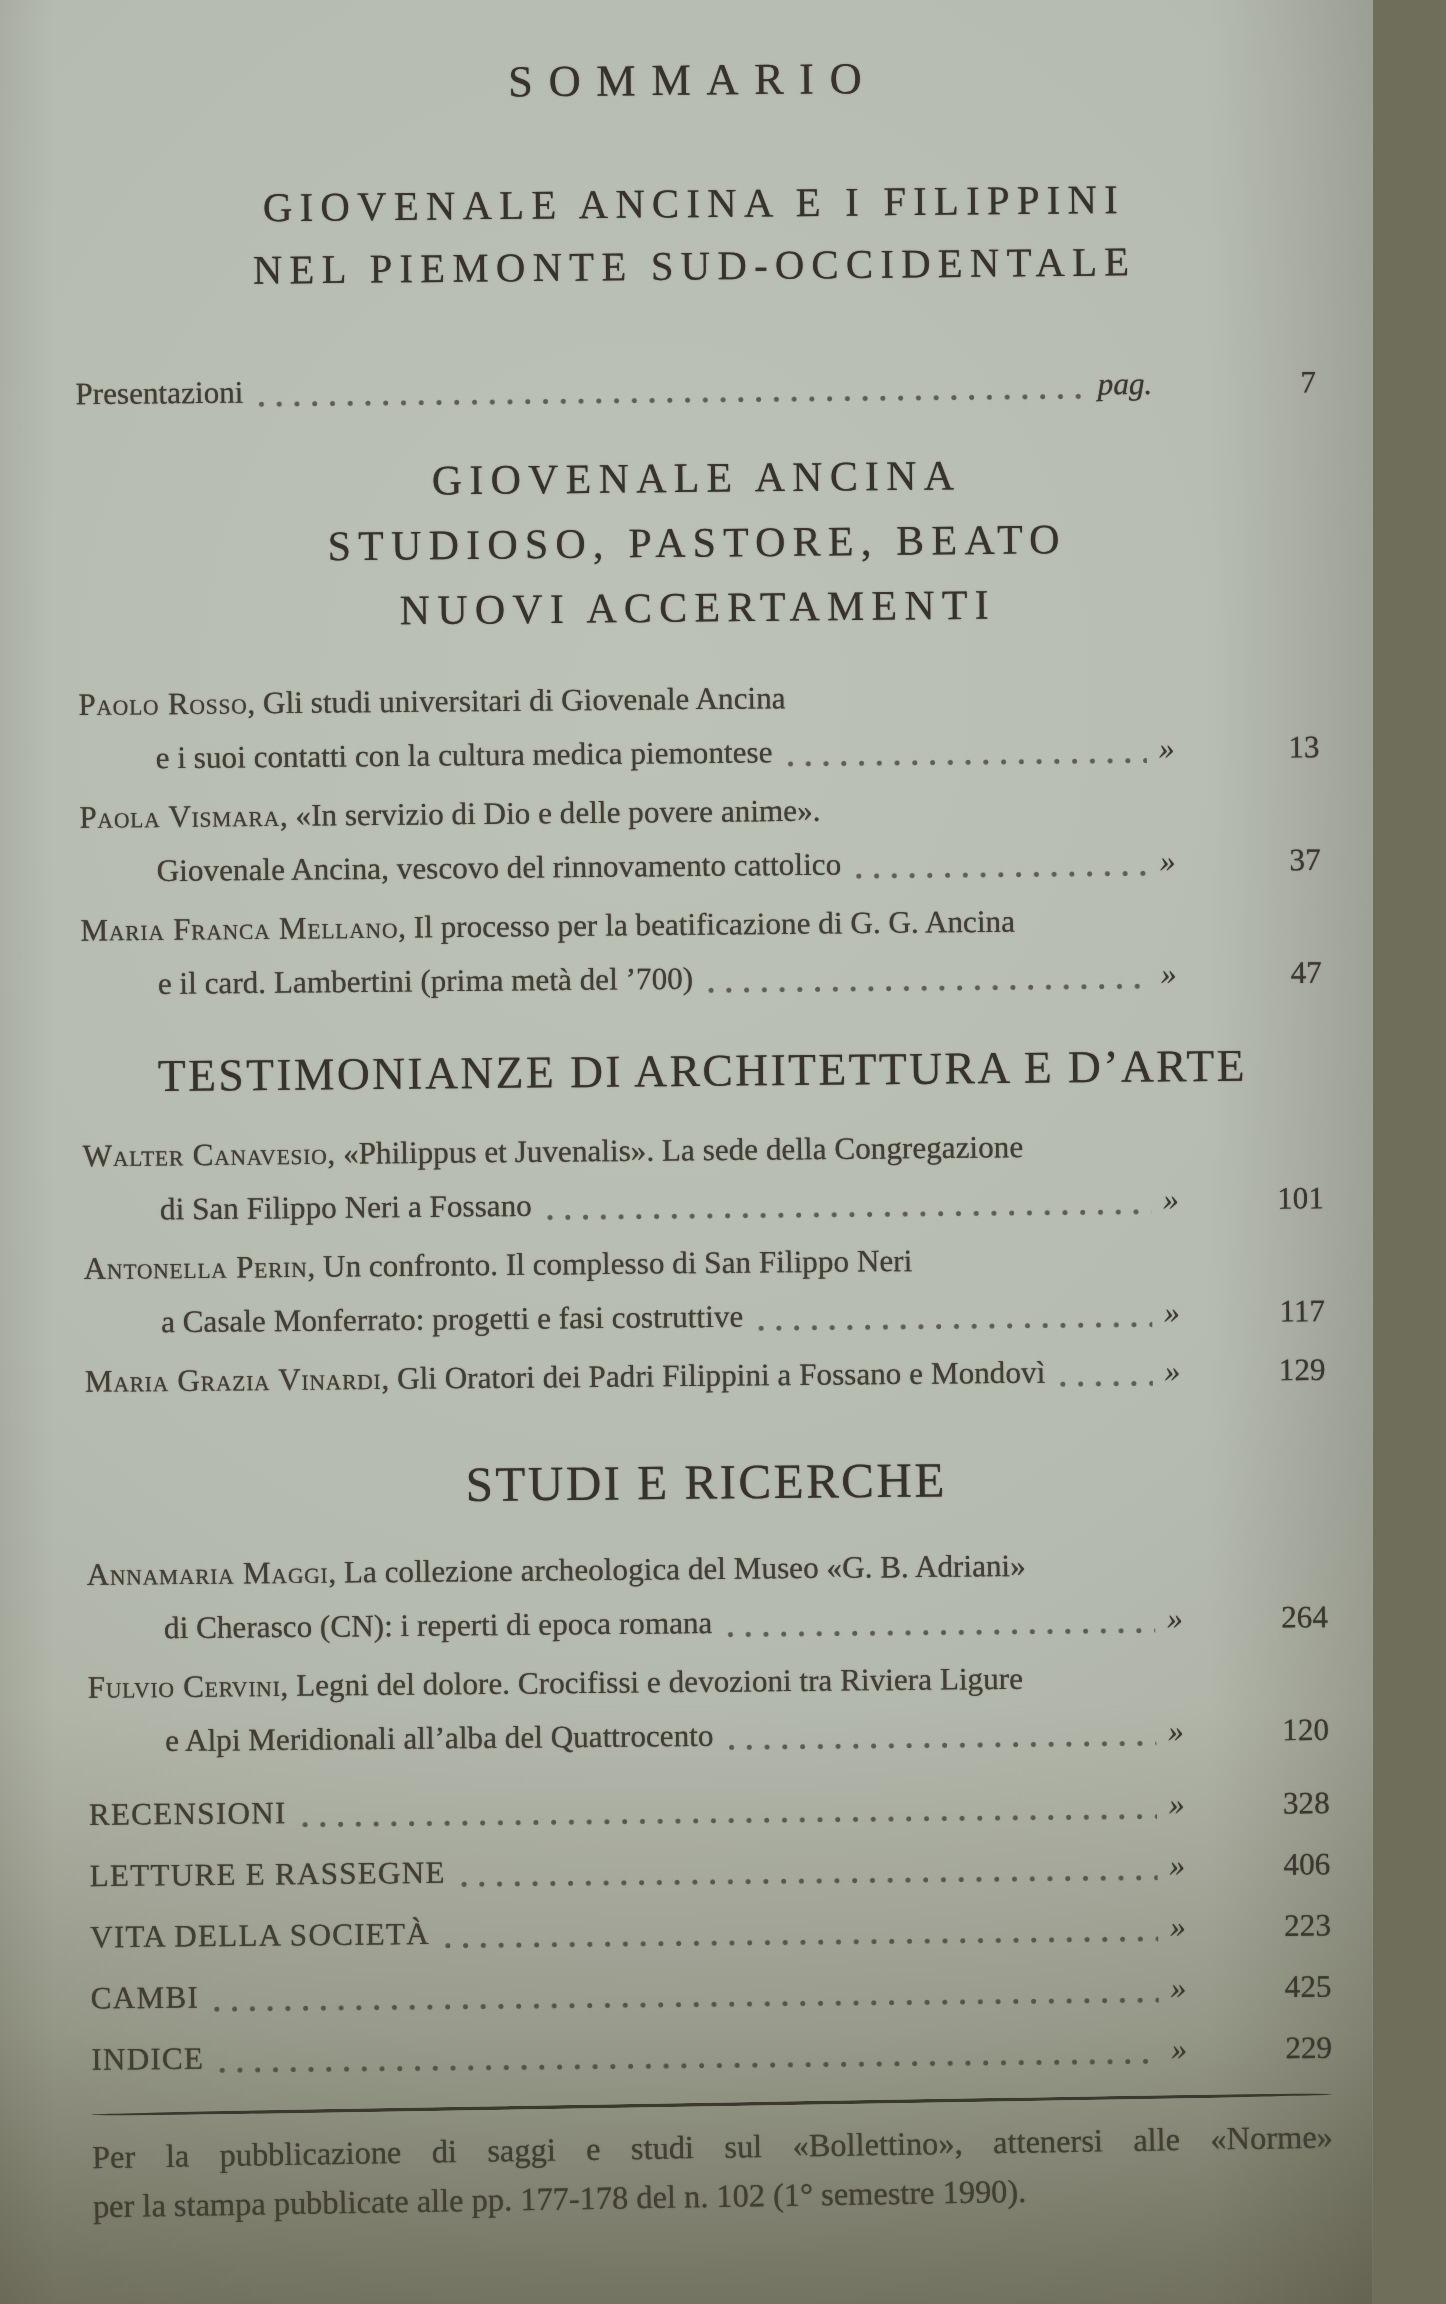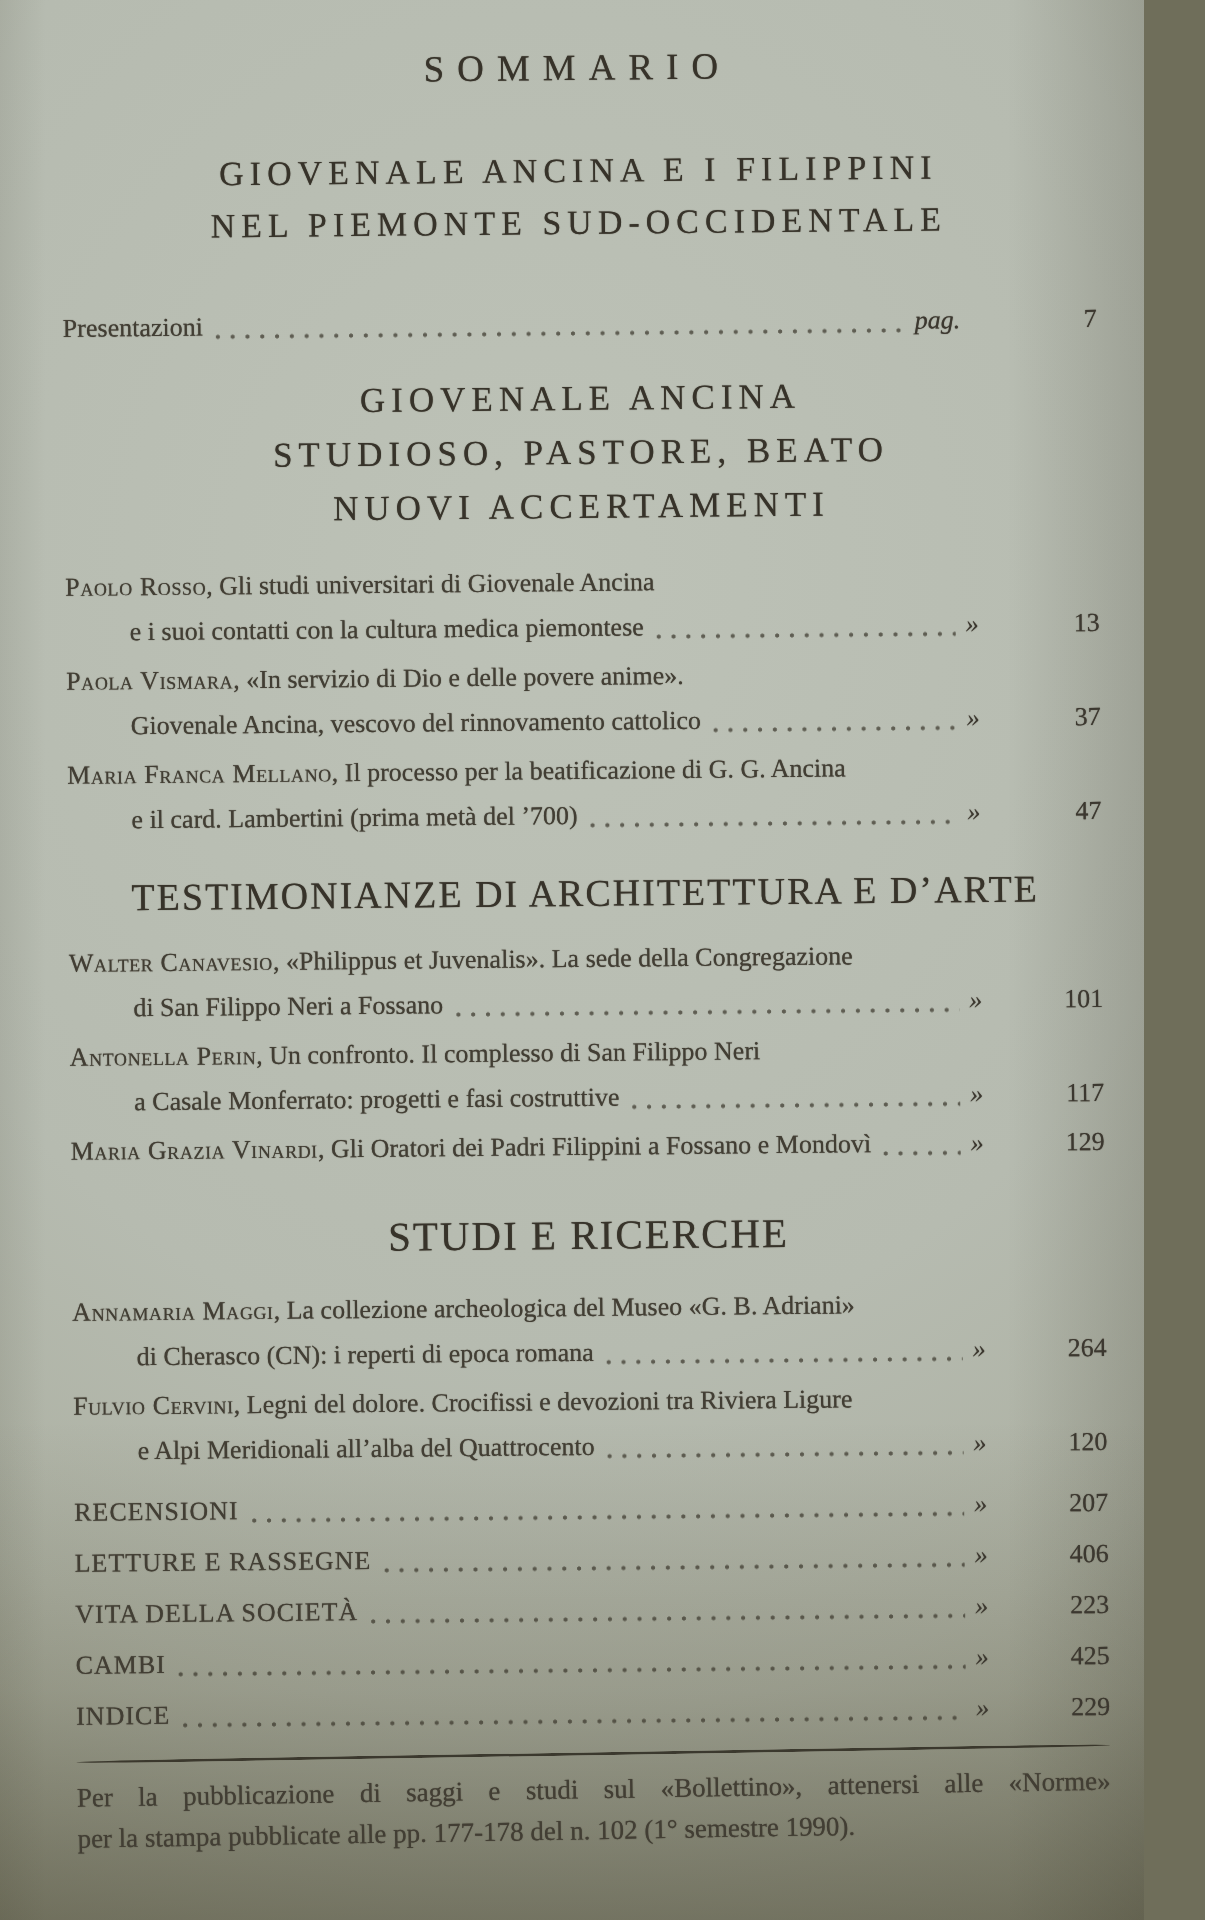--- a/index.html
+++ b/index.html
@@ -225,21 +225,21 @@
     </div>
 
     <div class="entry" style="margin-top:16px;">
       <div class="etext">
         <div class="line flexline">
           <span class="caps-label">RECENSIONI</span>
           <span class="leader"></span>
         </div>
       </div>
       <div class="mark">»</div>
-      <div class="num">207</div>
+      <div class="num">328</div>
     </div>
 
     <div class="entry" style="margin-top:6px;">
       <div class="etext">
         <div class="line flexline">
           <span class="caps-label">LETTURE E RASSEGNE</span>
           <span class="leader"></span>
         </div>
       </div>
       <div class="mark">»</div>

